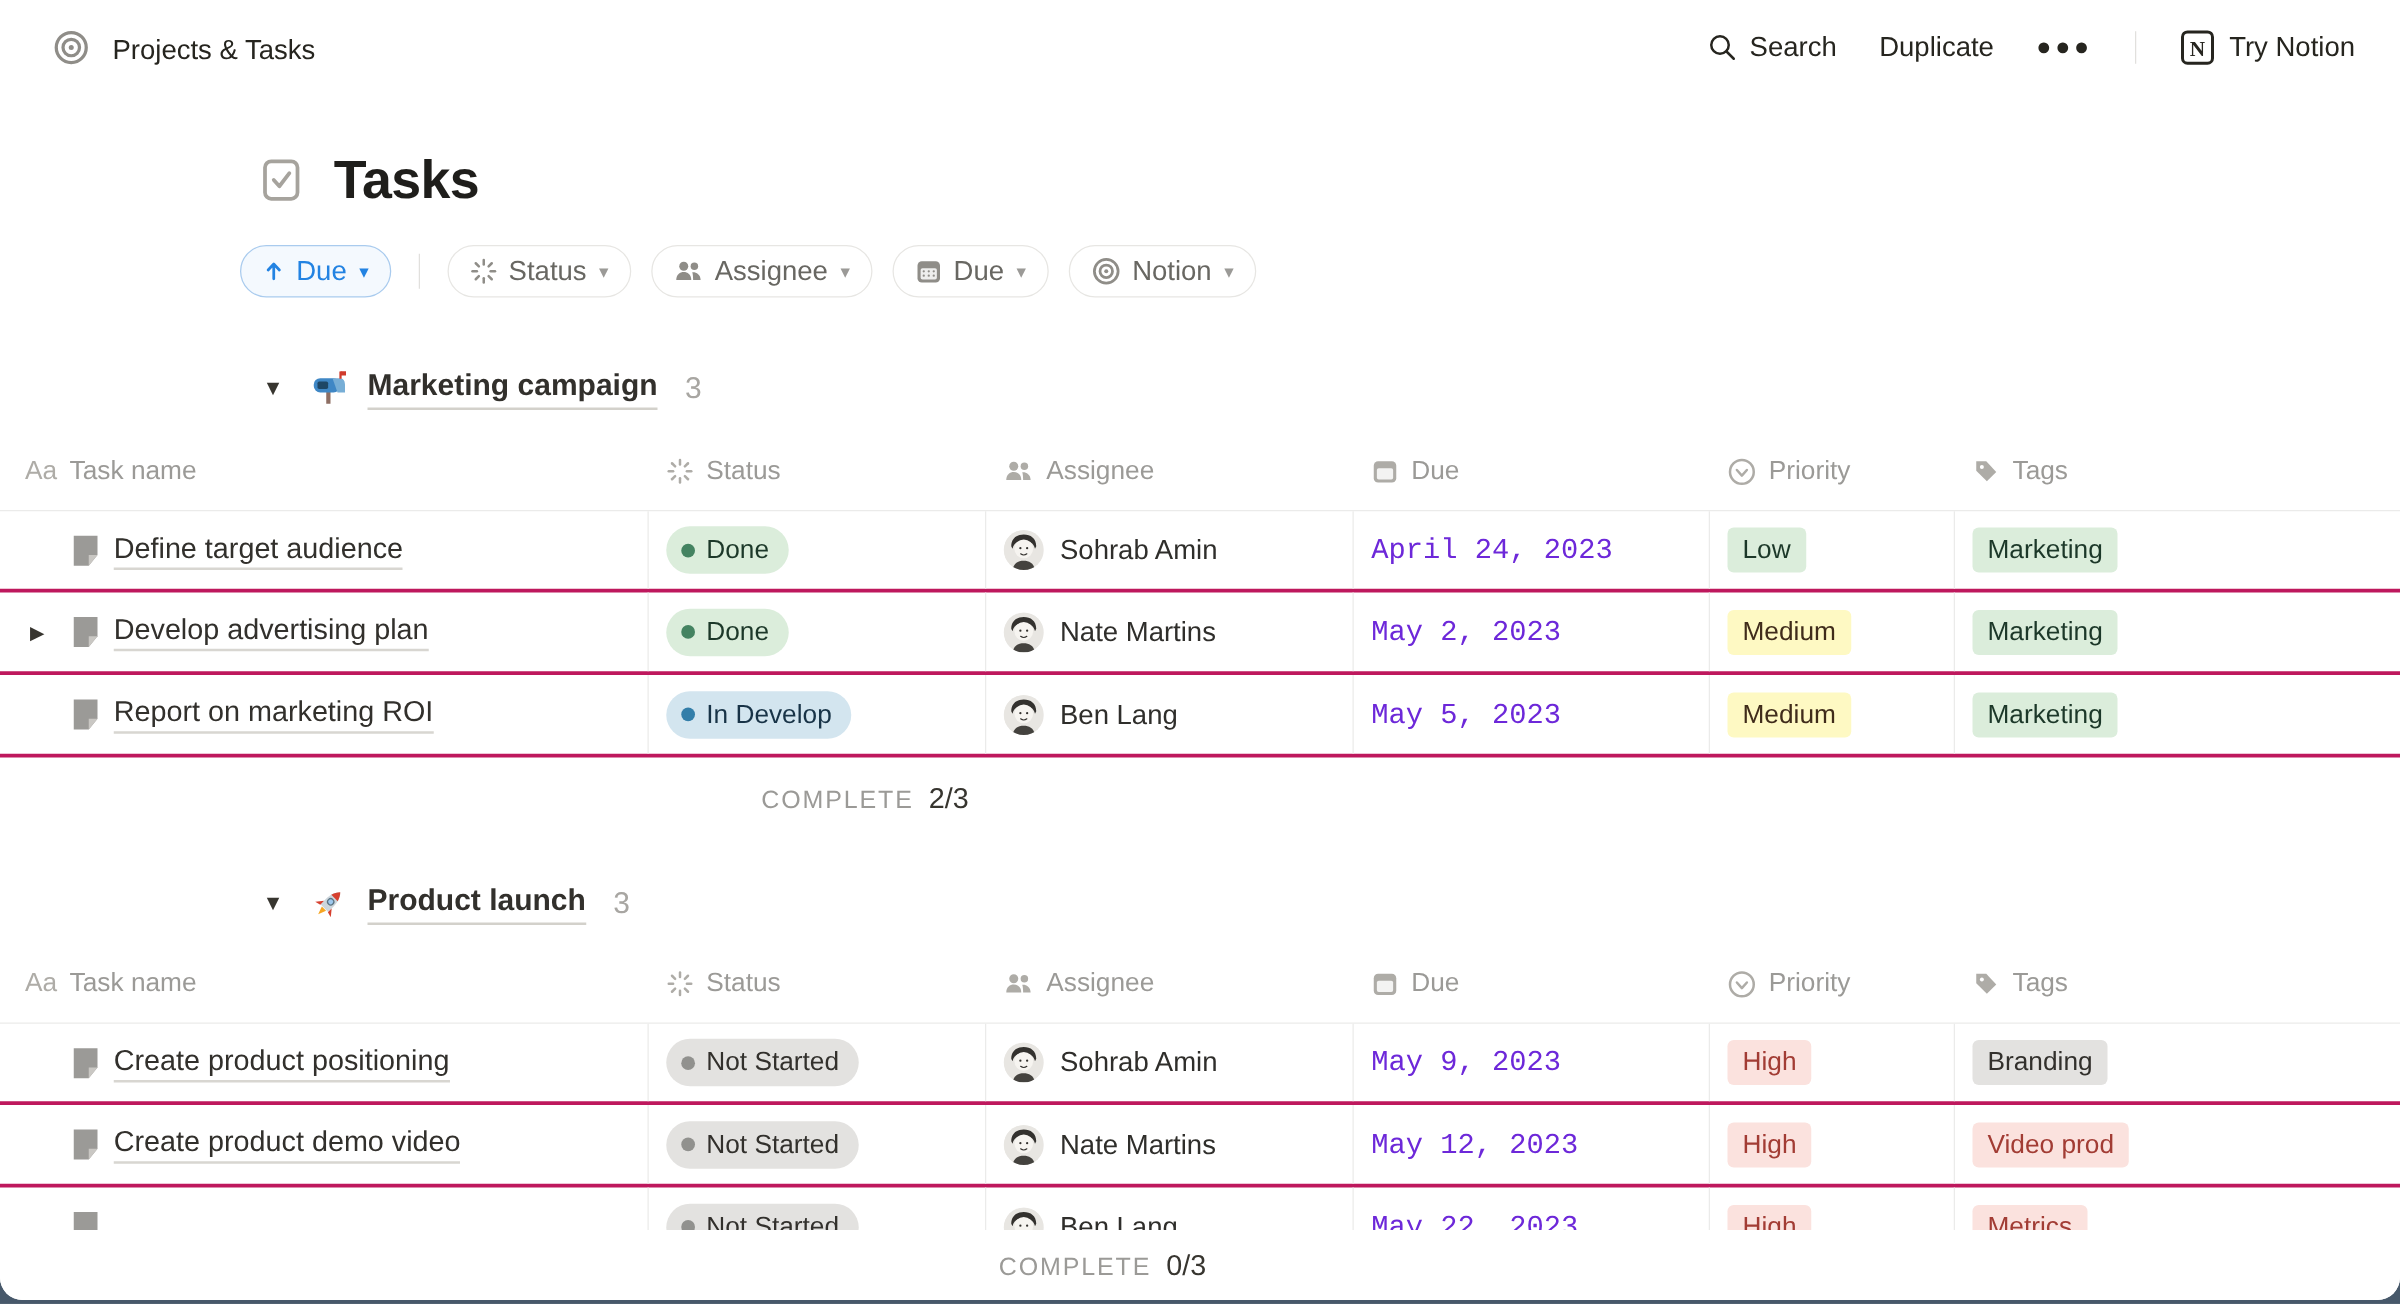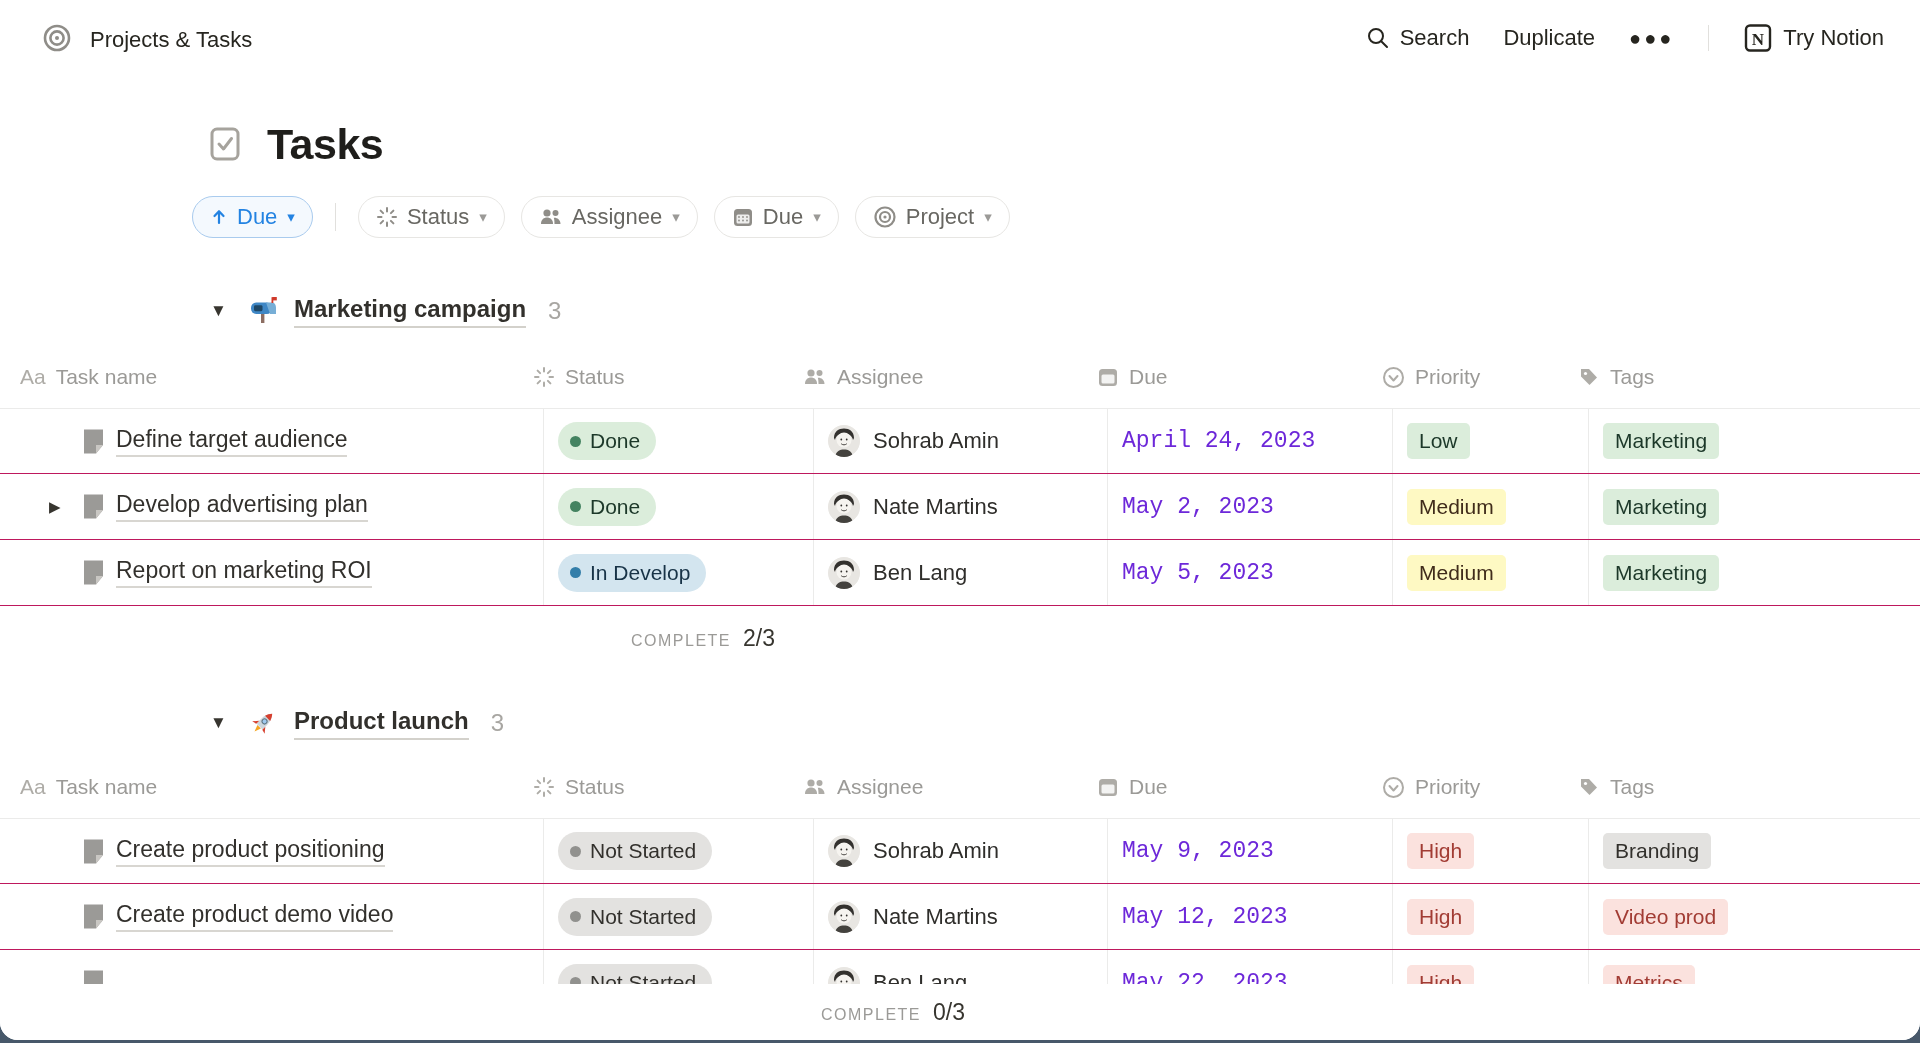--- a/index.html
+++ b/index.html
@@ -42,21 +42,21 @@
   .g-count { font-size:24px; color:#a8a6a2; margin-left:6px; }
 
   
   .cols { display:grid; grid-template-columns:519px 270px 294px 285px 196px 1fr; }
   .thead { height:62px; margin-top:16px; }
   .thead .hcell { display:flex; align-items:center; gap:10px; padding-left:14px;
                   font-size:21px; color:#9b9a97; cursor:pointer; }
   .thead .hcell:first-child { padding-left:20px; }
   .t2 { margin-top:14px; }
 
-  .trow { height:66px; border-bottom:1px solid #be185d;padding-left:25px; }
+  .trow { height:66px; border-bottom:3px solid #be185d; }
   .trow:first-of-type { border-top:1px solid #ebebea; }
   .cell { display:flex; align-items:center; padding-left:14px; border-right:1px solid #ebebea;
           overflow:hidden; white-space:nowrap; }
   .cell:last-child { border-right:none; }
   .c-task { padding-left:24px; gap:10px; }
   .toggle { width:20px; font-size:15px; color:#37352f; flex:none; cursor:pointer; }
   .pageicon { flex:none; display:flex; margin-left:2px; }
   .tname { font-size:23px; font-weight:500; color:#32302c;
            border-bottom:2px solid #d8d6d1; padding-bottom:2px; cursor:pointer; }
   .pill { display:inline-flex; align-items:center; gap:9px; height:38px; padding:0 16px 0 12px;
@@ -73,21 +73,21 @@
   .tag { display:inline-flex; align-items:center; height:36px; padding:0 12px;
          border-radius:5px; font-size:21px; cursor:pointer; white-space:nowrap; }
   .tag-green  { background:#dbeddb; color:#1c3829; }
   .tag-yellow { background:#fef9c3; color:#402c1b; }
   .tag-red    { background:#fbe2de; color:#a23c34; }
   .tag-gray   { background:#e3e2e0; color:#32302c; }
 
   .calcrow { height:64px; }
   .calc-complete { grid-column:2; justify-self:end; align-self:center;
                    display:flex; align-items:baseline; gap:12px; padding-right:14px; cursor:pointer; }
-  .clabel { font-size:16px; letter-spacing:1.5px; color:#9b9a97;text-align:right; }
+  .clabel { font-size:20px; letter-spacing:1.5px; color:#9b9a97;text-align:right; }
   .cvalue { font-size:23px; color:#37352f; }
 
   .sticky-calc { position:absolute; left:0; right:0; bottom:0; height:56px; background:#fff;
                  z-index:3; padding-left:190px; }
 </style>
 </head>
 <body>
 
 <div class="sheet">
 
@@ -201,21 +201,21 @@
       </span>
 
       <span class="fpill">
         <span style="display:flex">
           <svg width="24" height="24" viewBox="0 0 24 24">
             <circle cx="12" cy="12" r="9.5" fill="none" stroke="#8f8d88" stroke-width="2.2"></circle>
             <circle cx="12" cy="12" r="5" fill="none" stroke="#8f8d88" stroke-width="2.2"></circle>
             <circle cx="12" cy="12" r="1.6" fill="#8f8d88"></circle>
           </svg>
         </span>
-        <span>Project</span>
+        <span>Notion</span>
         <span class="chev">▾</span>
       </span>
     </div>
   </div>
 
   <div class="content">
     <div class="group-hdr g1">
       <span class="g-toggle">▼</span>
       <span style="display:flex">
         <svg width="30" height="30" viewBox="0 0 30 30">

